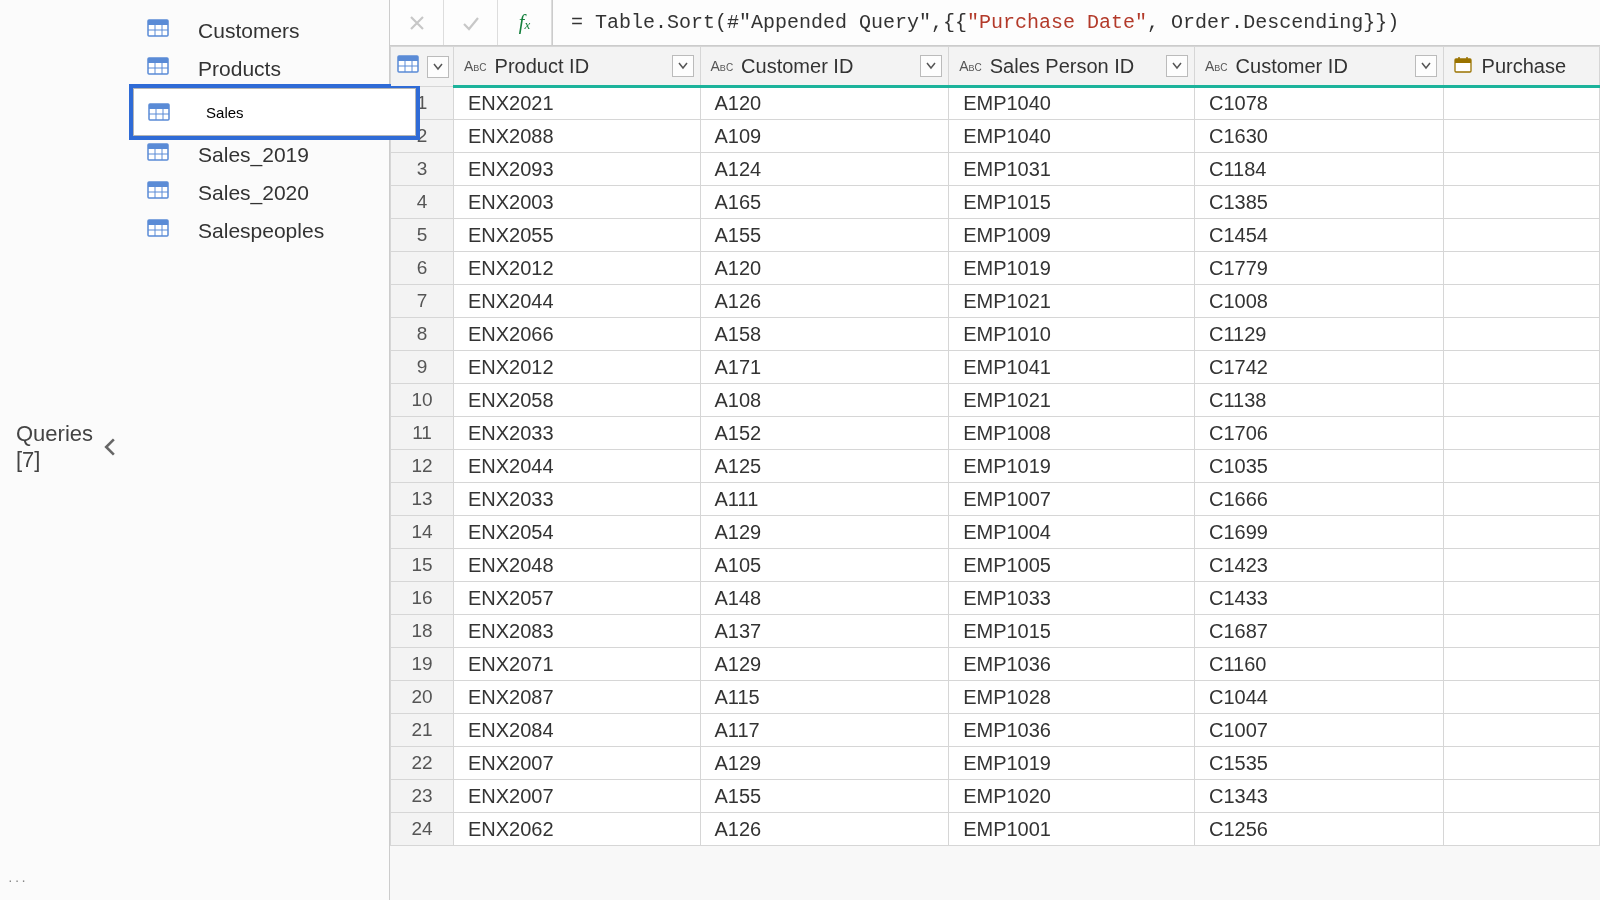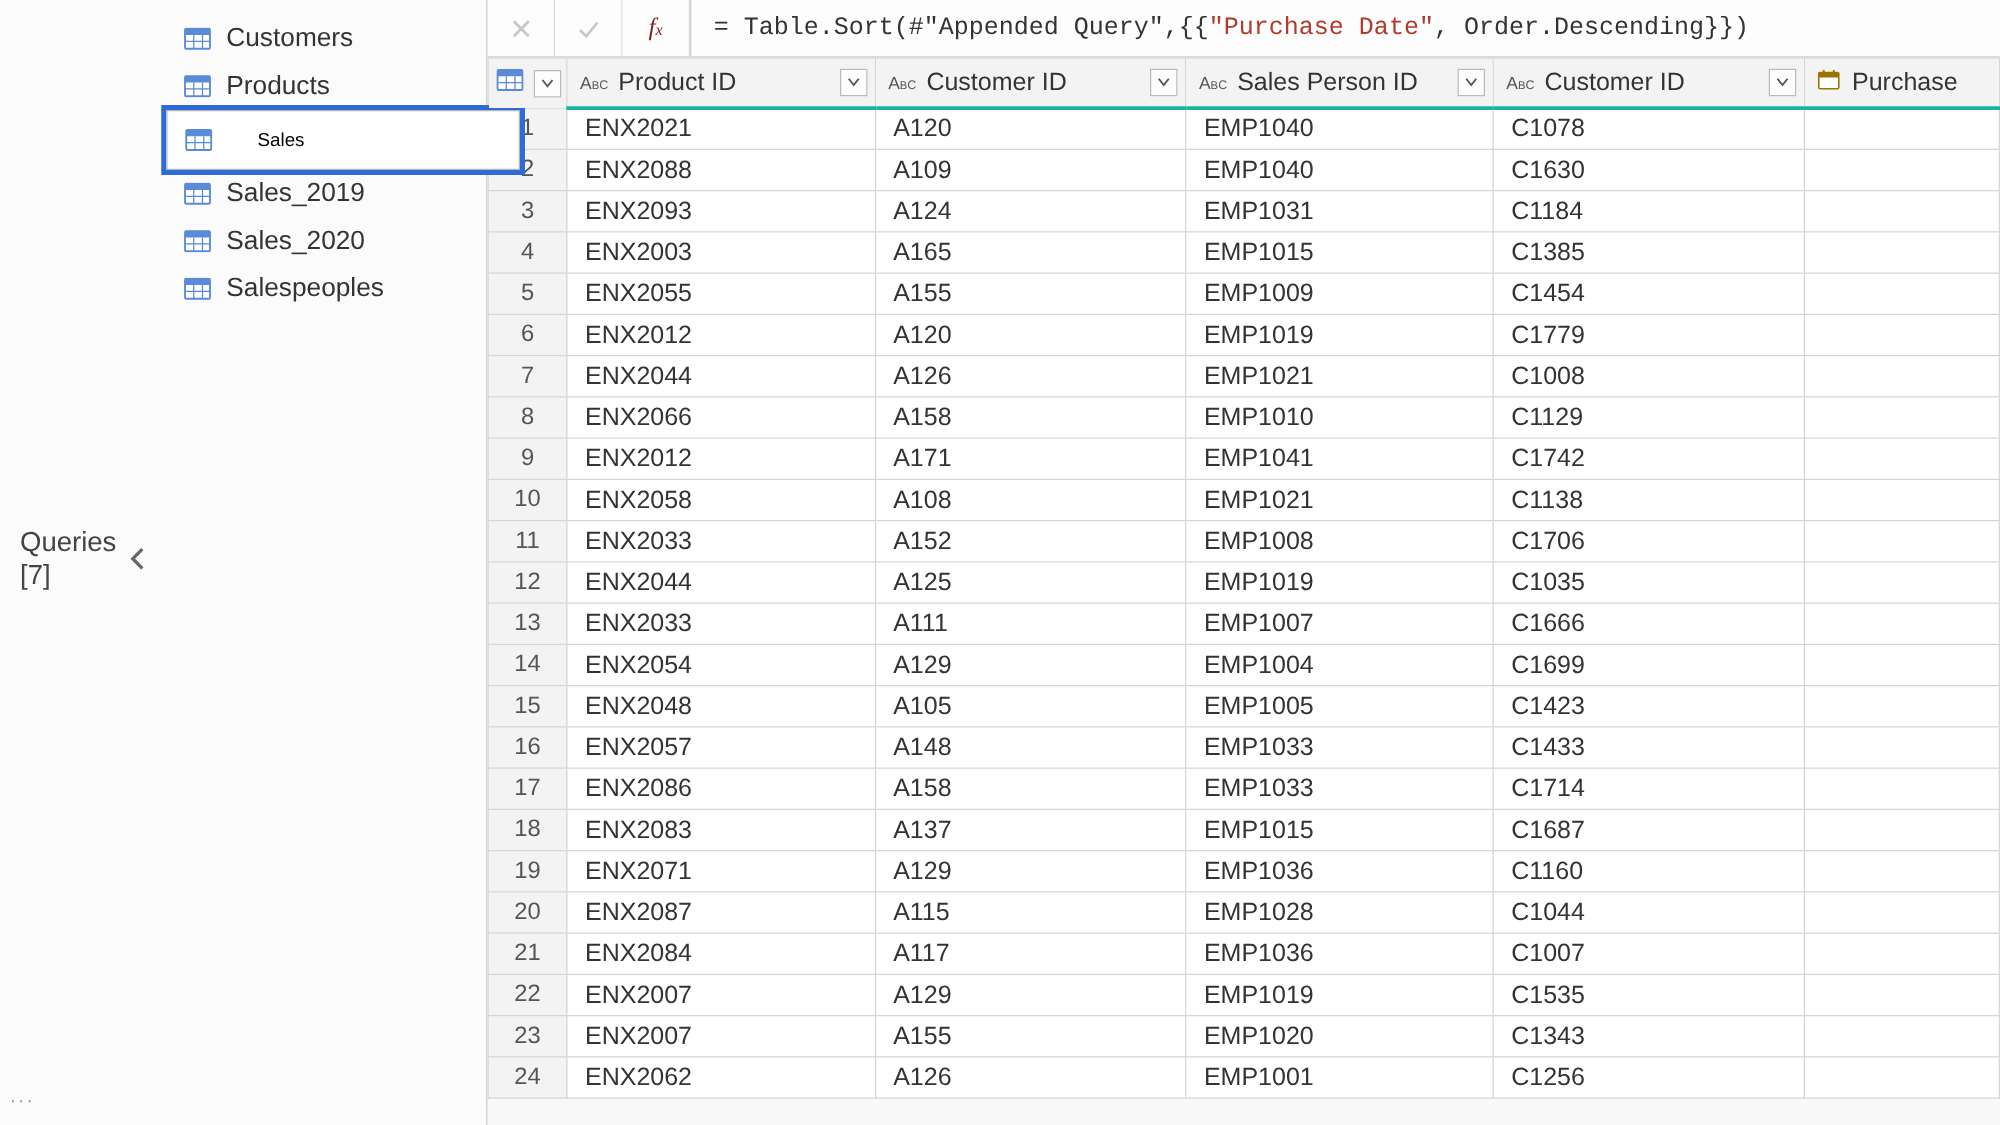--- a/index.html
+++ b/index.html
@@ -4,34 +4,34 @@
 <style>
   * { box-sizing: border-box; margin: 0; padding: 0; }
   html, body { width: 1600px; height: 900px; font-family: "Segoe UI", Arial, sans-serif; font-size: 18px; color: #333; background: #f8f8f8; overflow: hidden; }
   .app { display: flex; height: 100%; }
   
   .sidebar { width: 390px; min-width: 390px; border-right: 1px solid #ccc; background: #fbfbfb; display: flex; flex-direction: row; padding: 12px 8px; position: relative; }
   .sidebar-header { display: flex; align-items: center; justify-content: space-between; padding: 4px 8px 10px 8px; font-size: 22px; color: #444; }
   .collapse-btn { width: 28px; height: 28px; display: flex; align-items: center; justify-content: center; cursor: pointer; }
   .collapse-btn svg { width: 14px; height: 18px; }
   .query-list { list-style: none; }
-  .query-item { display: flex; align-items: center; gap: 12px; padding: 7px 10px 7px 18px; cursor: pointer; font-size: 21px; color: #333; height: 38px; }
+  .query-item { display: flex; align-items: flex-start; gap: 29px; padding: 7px 10px 7px 18px; cursor: pointer; font-size: 21px; color: #333; height: 38px; }
   .table-icon { width: 22px; height: 18px; display: inline-flex; }
   .table-icon svg { width: 22px; height: 18px; }
   
   .query-item.editing { background: #fff; padding:0; border: 4px solid #2f6bd6; height: 56px; margin-top:-4px; margin-bottom:-4px;}
   .query-item.editing .inner { display:flex; align-items:center; gap:12px; width:100%; height:100%; padding: 2px 10px 2px 14px; border:1px solid #b5b5b5; }
   .query-item.editing input { flex:1; border:none; outline:none; font-size:15px; font-family:Liberation Sans, sans-serif; background:transparent;margin-left:24px; }
   
   .main { flex:1; display:flex; flex-direction:column; height:100%; overflow:hidden; }
   .formula-bar { display:flex; align-items:stretch; height:46px; border-bottom:1px solid #ccc; background:#fdfdfd; }
   .fb-btn { width:54px; display:flex; align-items:center; justify-content:center; border-right:1px solid #ddd; cursor:pointer; }
   .fb-btn svg { width:20px; height:20px; }
   .fb-btn.disabled svg { opacity:.35; }
-  .fb-fx { width:54px; display:flex; align-items:center; justify-content:center; border-right:1px solid #ddd; font-style:italic; font-size:20px; color:#7f1d1d; font-family:"Times New Roman",serif; cursor:pointer;}
+  .fb-fx { width:54px; display:flex; align-items:center; justify-content:center; border-right:1px solid #ddd; font-style:italic; font-size:20px; color:#15803d; font-family:"Times New Roman",serif; cursor:pointer;}
   .fb-input { flex:1; display:flex; align-items:center; padding:0 18px; font-size:20px; color:#333; white-space:pre; border-left:1px solid #ccc; font-family:Consolas,"Courier New",monospace;}
   .fb-input .hl { color:#b33a2a; }
   
   .grid-wrap { flex:1; overflow:auto; }
   table.grid { border-collapse:collapse; width:100%; }
   table.grid th, table.grid td { border:1px solid #d6d6d6; font-size:20px; text-align:left; vertical-align:middle; background:#fff;}
   table.grid th { background:#f3f3f3; font-weight:400; color:#333; height:40px; position:relative; }
   table.grid th.corner { width:50px; min-width:50px; }
   table.grid th .th-inner { display:flex; align-items:center; gap:8px; padding:0 6px 0 10px; height:100%; }
   .col-type { font-size:14px; color:#555; display:inline-flex; align-items:baseline; }
@@ -373,28 +373,20 @@
             </tr>
             <tr>
               <td class="rownum">16</td>
               <td class="cell">ENX2057</td>
               <td class="cell">A148</td>
               <td class="cell">EMP1033</td>
               <td class="cell">C1433</td>
               <td class="cell"></td>
             </tr>
             <tr>
-              <td class="rownum">17</td>
-              <td class="cell">ENX2086</td>
-              <td class="cell">A158</td>
-              <td class="cell">EMP1033</td>
-              <td class="cell">C1714</td>
-              <td class="cell"></td>
-            </tr>
-            <tr>
               <td class="rownum">18</td>
               <td class="cell">ENX2083</td>
               <td class="cell">A137</td>
               <td class="cell">EMP1015</td>
               <td class="cell">C1687</td>
               <td class="cell"></td>
             </tr>
             <tr>
               <td class="rownum">19</td>
               <td class="cell">ENX2071</td>

